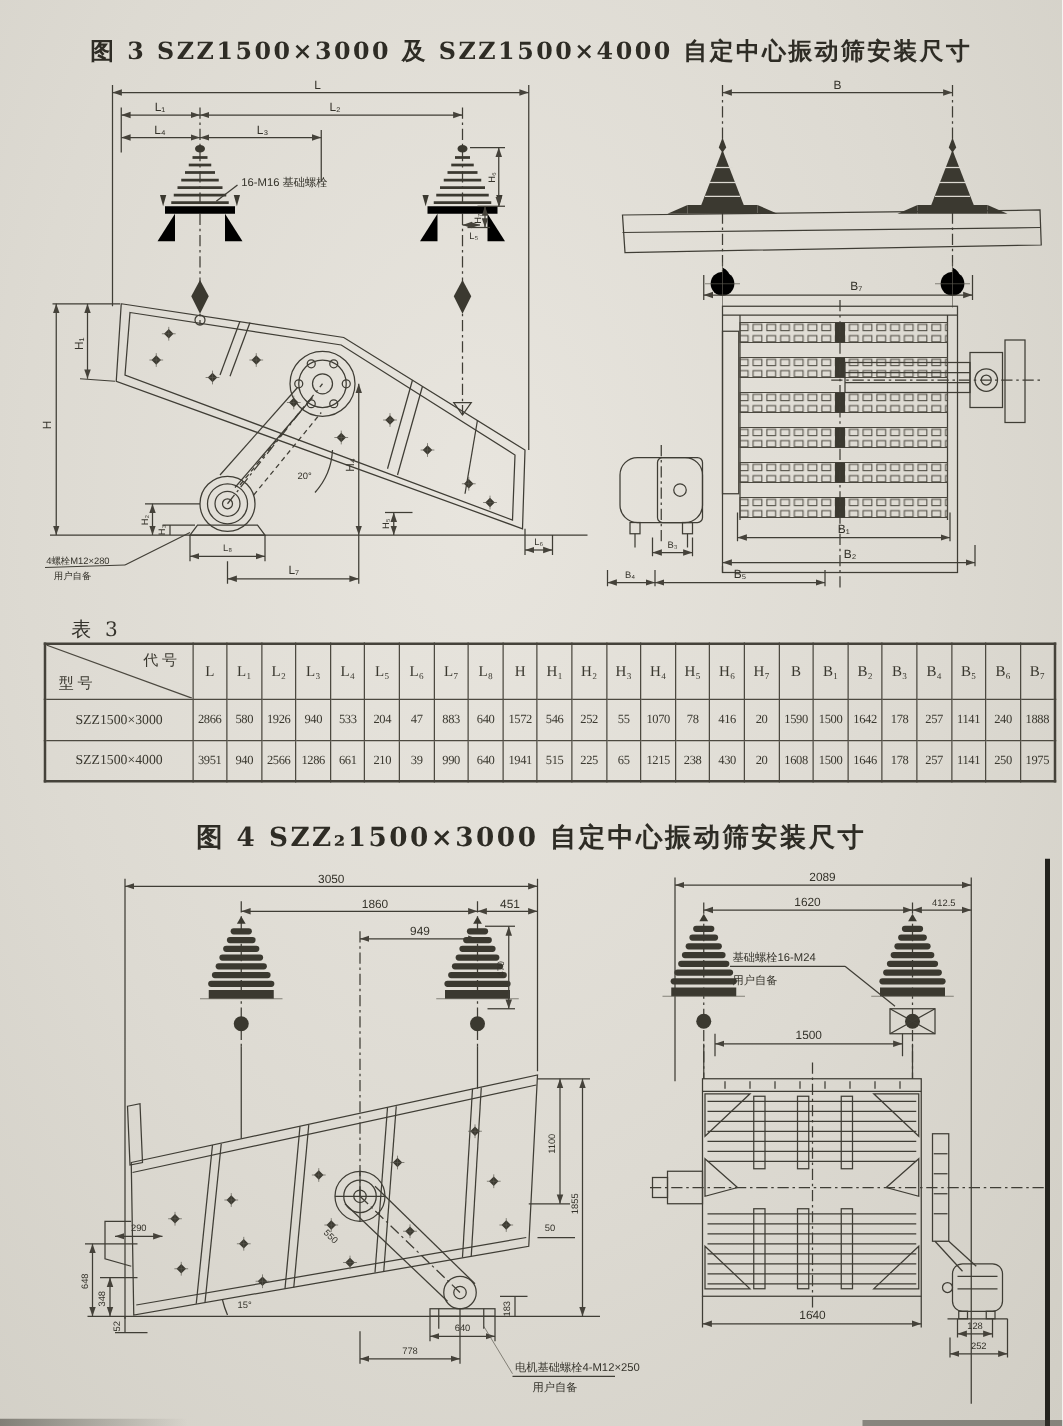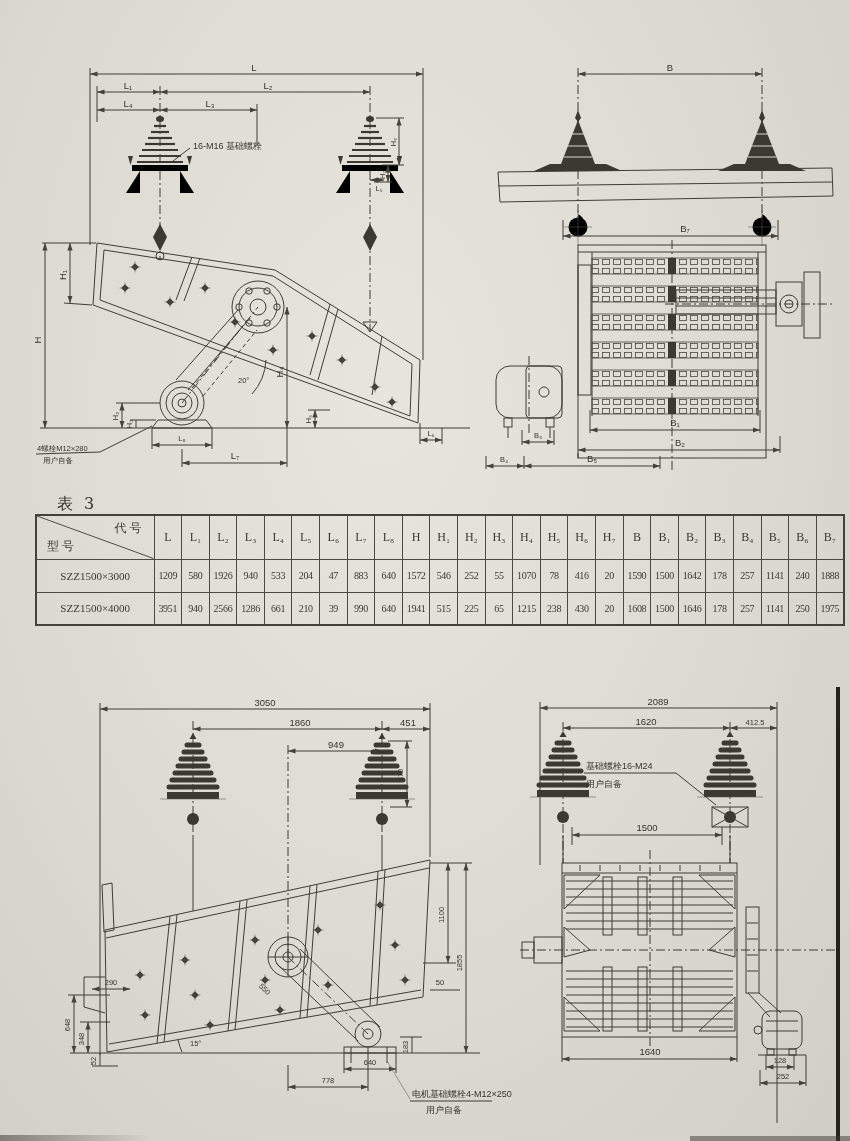--- a/index.html
+++ b/index.html
@@ -118,20 +118,21 @@
         <line x1="-14" y1="25" x2="14" y2="25" class="thin"></line>
         <line x1="0" y1="8" x2="0" y2="44" class="thin"></line>
       </g>
       <g id="deckrow">
         <rect x="112" y="0" width="166" height="16" fill="url(#mesh)" stroke="#4a473e" stroke-width="0.8"></rect>
         <rect x="188" y="0" width="8" height="16" class="dark"></rect>
       </g>
     </defs>
   </svg>
 
+  <div id="fig3-caption" class="caption">图 3  SZZ1500×3000 及 SZZ1500×4000 自定中心振动筛安装尺寸</div>
 
   <svg class="dwg" style="left:30px; top:60px;" width="450" height="420" viewBox="0 0 450 420">
     <g>
       <line class="thin" x1="60" y1="8" x2="60" y2="185"></line>
       <line class="thin" x1="393" y1="8" x2="393" y2="300"></line>
       <line class="thin" x1="67" y1="26" x2="67" y2="62"></line>
       <line class="thin" x1="227" y1="44" x2="227" y2="85"></line>
       <line class="cl" x1="130" y1="26" x2="130" y2="200"></line>
       <line class="cl" x1="340" y1="26" x2="340" y2="272"></line>
     </g>
@@ -379,21 +380,21 @@
           <th>B₃</th>
           <th>B₄</th>
           <th>B₅</th>
           <th>B₆</th>
           <th>B₇</th>
         </tr>
     </thead>
     <tbody id="tbd">
         <tr>
           <td class="model-cell">SZZ1500×3000</td>
-          <td>1209</td>
+          <td>2866</td>
           <td>580</td>
           <td>1926</td>
           <td>940</td>
           <td>533</td>
           <td>204</td>
           <td>47</td>
           <td>883</td>
           <td>640</td>
           <td>1572</td>
           <td>546</td>
@@ -436,20 +437,21 @@
           <td>1646</td>
           <td>178</td>
           <td>257</td>
           <td>1141</td>
           <td>250</td>
           <td>1975</td>
         </tr>
       </tbody>
   </table>
 
+  <div id="fig4-caption" class="caption">图 4  SZZ₂1500×3000 自定中心振动筛安装尺寸</div>
 
   <svg class="dwg" style="left:60px; top:695px;" width="430" height="445" viewBox="0 0 430 445">
     <g>
       <line class="thin" x1="40" y1="8" x2="40" y2="360"></line>
       <line class="thin" x1="370" y1="8" x2="370" y2="162"></line>
       <line class="cl" x1="133" y1="26" x2="133" y2="145"></line>
       <line class="cl" x1="322" y1="26" x2="322" y2="145"></line>
       <line class="cl" x1="228" y1="50" x2="228" y2="262"></line>
       <line class="dim" x1="40" y1="14" x2="370" y2="14" marker-start="url(#arr)" marker-end="url(#arr)"></line>
       <text class="dl" x="205" y="11" text-anchor="middle">3050</text>

